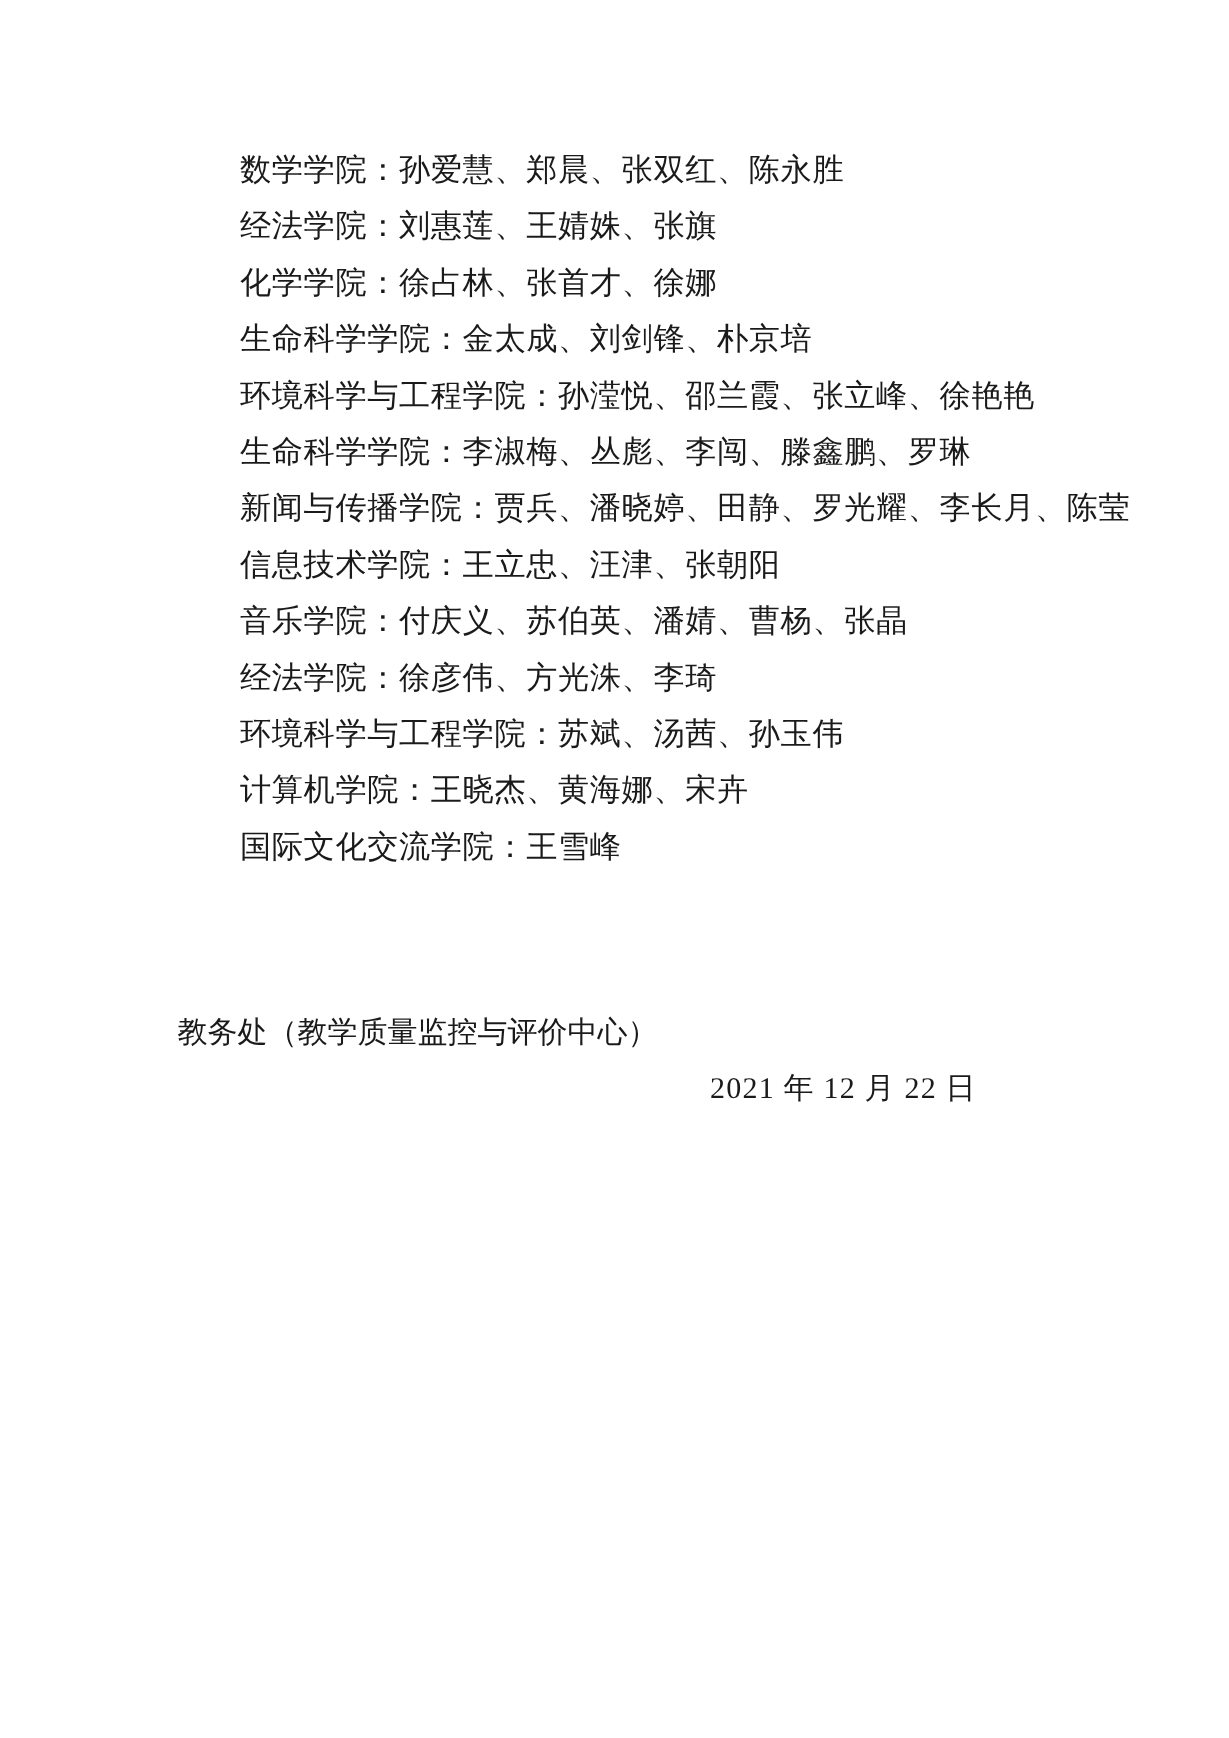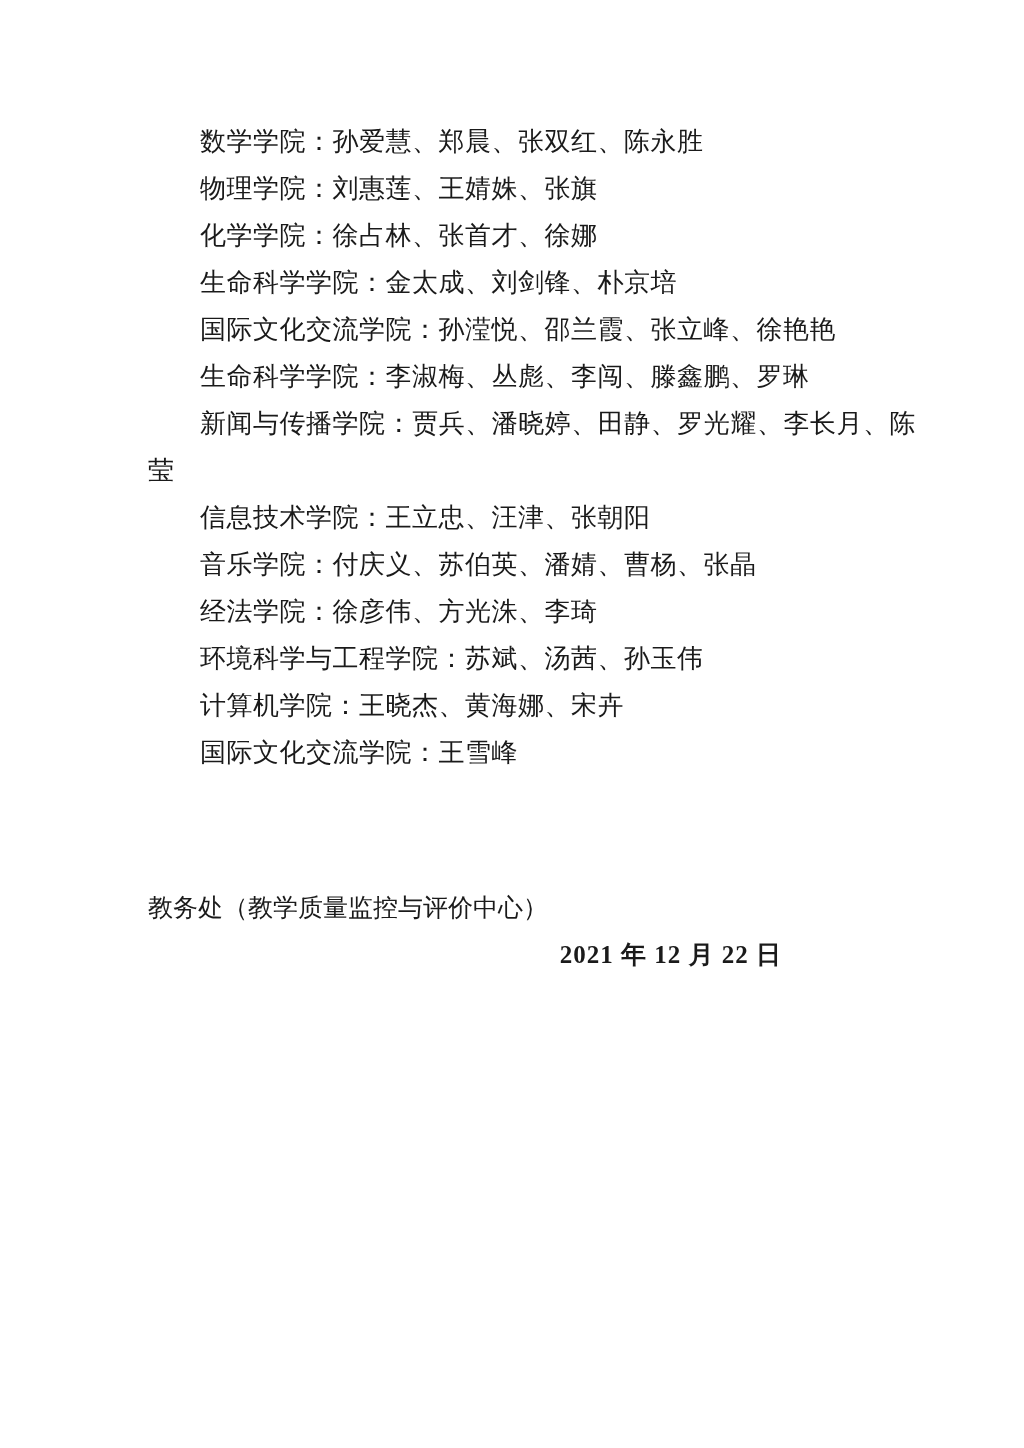--- a/index.html
+++ b/index.html
@@ -15,21 +15,21 @@
     position: relative;
     overflow: hidden;
   }
   .page {
     position: absolute;
     left: 0;
     top: 0;
     width: 1024px;
     height: 1448px;
     box-sizing: border-box;
-    padding: 118px 108px 0 148px;
+    padding: 118px 76px 0 148px;
   }
   .body-text {
     font-size: 26px;
     line-height: 47px;
     letter-spacing: 0.5px;
     text-align: justify;
     text-justify: inter-ideograph;
   }
   .para {
     margin: 0;
@@ -41,33 +41,32 @@
     font-size: 25px;
     line-height: 47px;
   }
   .sig-line {
     padding-right: 150px;
   }
   .date-line {
     text-align: right;
     padding-right: 134px;
     letter-spacing: 1px;
-    font-weight: bold;
   }
 </style>
 </head>
 <body>
 
 <div class="page">
   <div class="body-text">
     <p class="para">数学学院：孙爱慧、郑晨、张双红、陈永胜</p>
-    <p class="para">物理学院：刘惠莲、王婧姝、张旗</p>
+    <p class="para">经法学院：刘惠莲、王婧姝、张旗</p>
     <p class="para">化学学院：徐占林、张首才、徐娜</p>
     <p class="para">生命科学学院：金太成、刘剑锋、朴京培</p>
-    <p class="para">国际文化交流学院：孙滢悦、邵兰霞、张立峰、徐艳艳</p>
+    <p class="para">环境科学与工程学院：孙滢悦、邵兰霞、张立峰、徐艳艳</p>
     <p class="para">生命科学学院：李淑梅、丛彪、李闯、滕鑫鹏、罗琳</p>
     <p class="para">新闻与传播学院：贾兵、潘晓婷、田静、罗光耀、李长月、陈莹</p>
     <p class="para">信息技术学院：王立忠、汪津、张朝阳</p>
     <p class="para">音乐学院：付庆义、苏伯英、潘婧、曹杨、张晶</p>
     <p class="para">经法学院：徐彦伟、方光洙、李琦</p>
     <p class="para">环境科学与工程学院：苏斌、汤茜、孙玉伟</p>
     <p class="para">计算机学院：王晓杰、黄海娜、宋卉</p>
     <p class="para">国际文化交流学院：王雪峰</p>
   </div>
 

